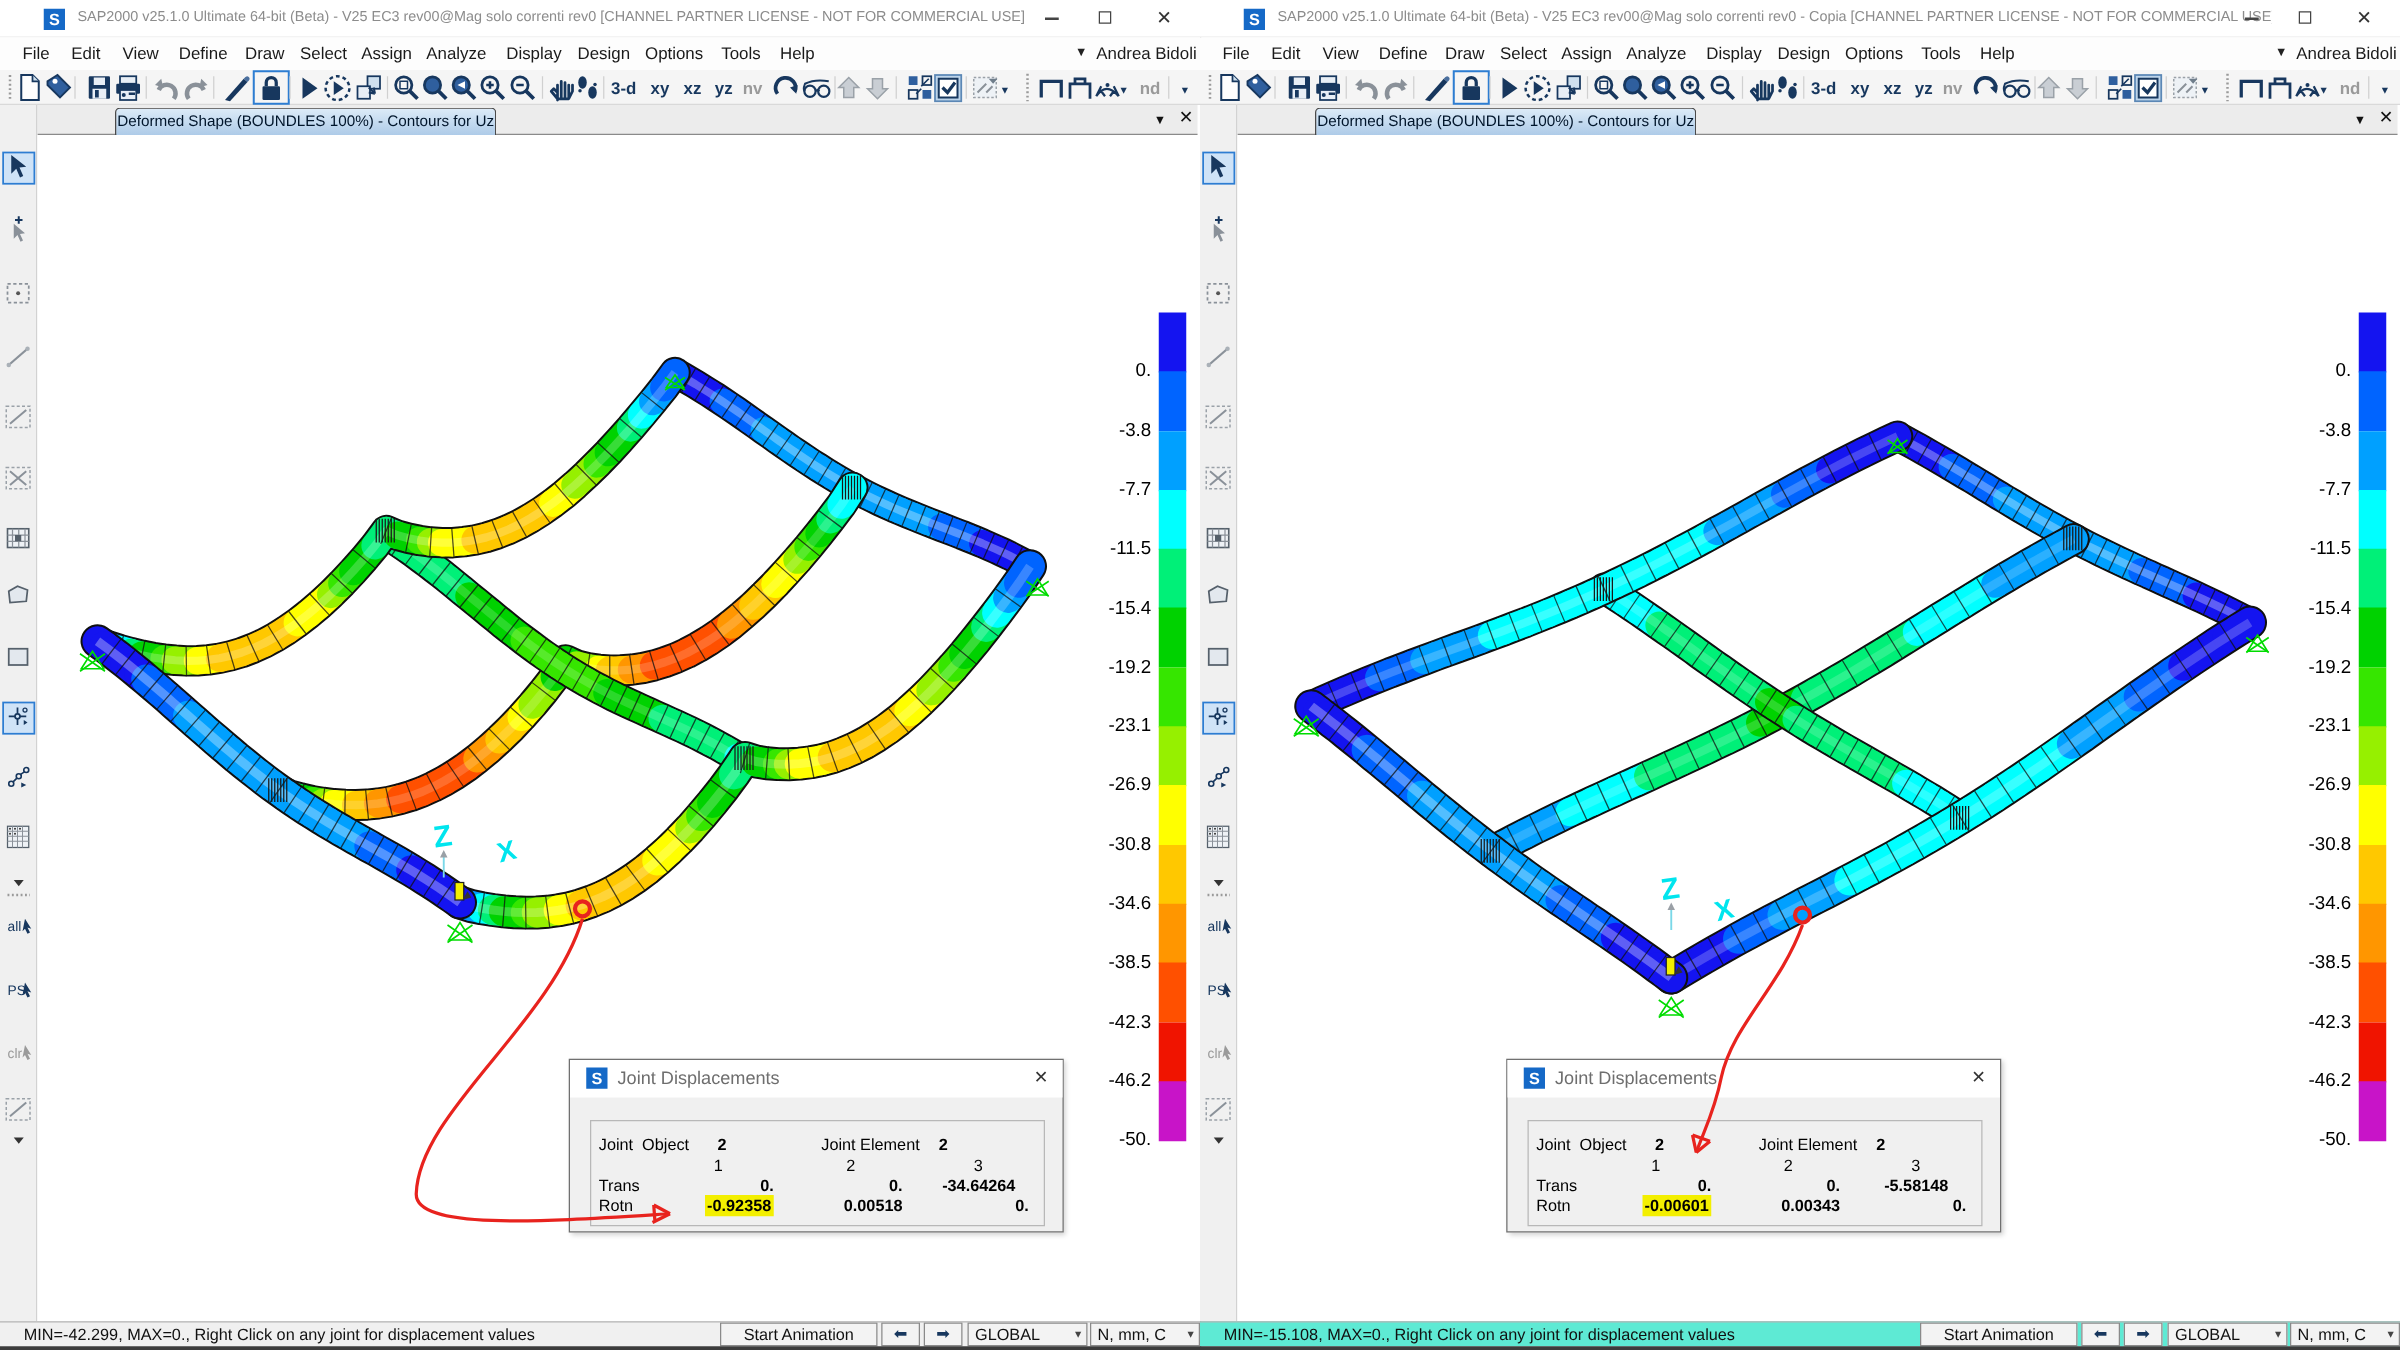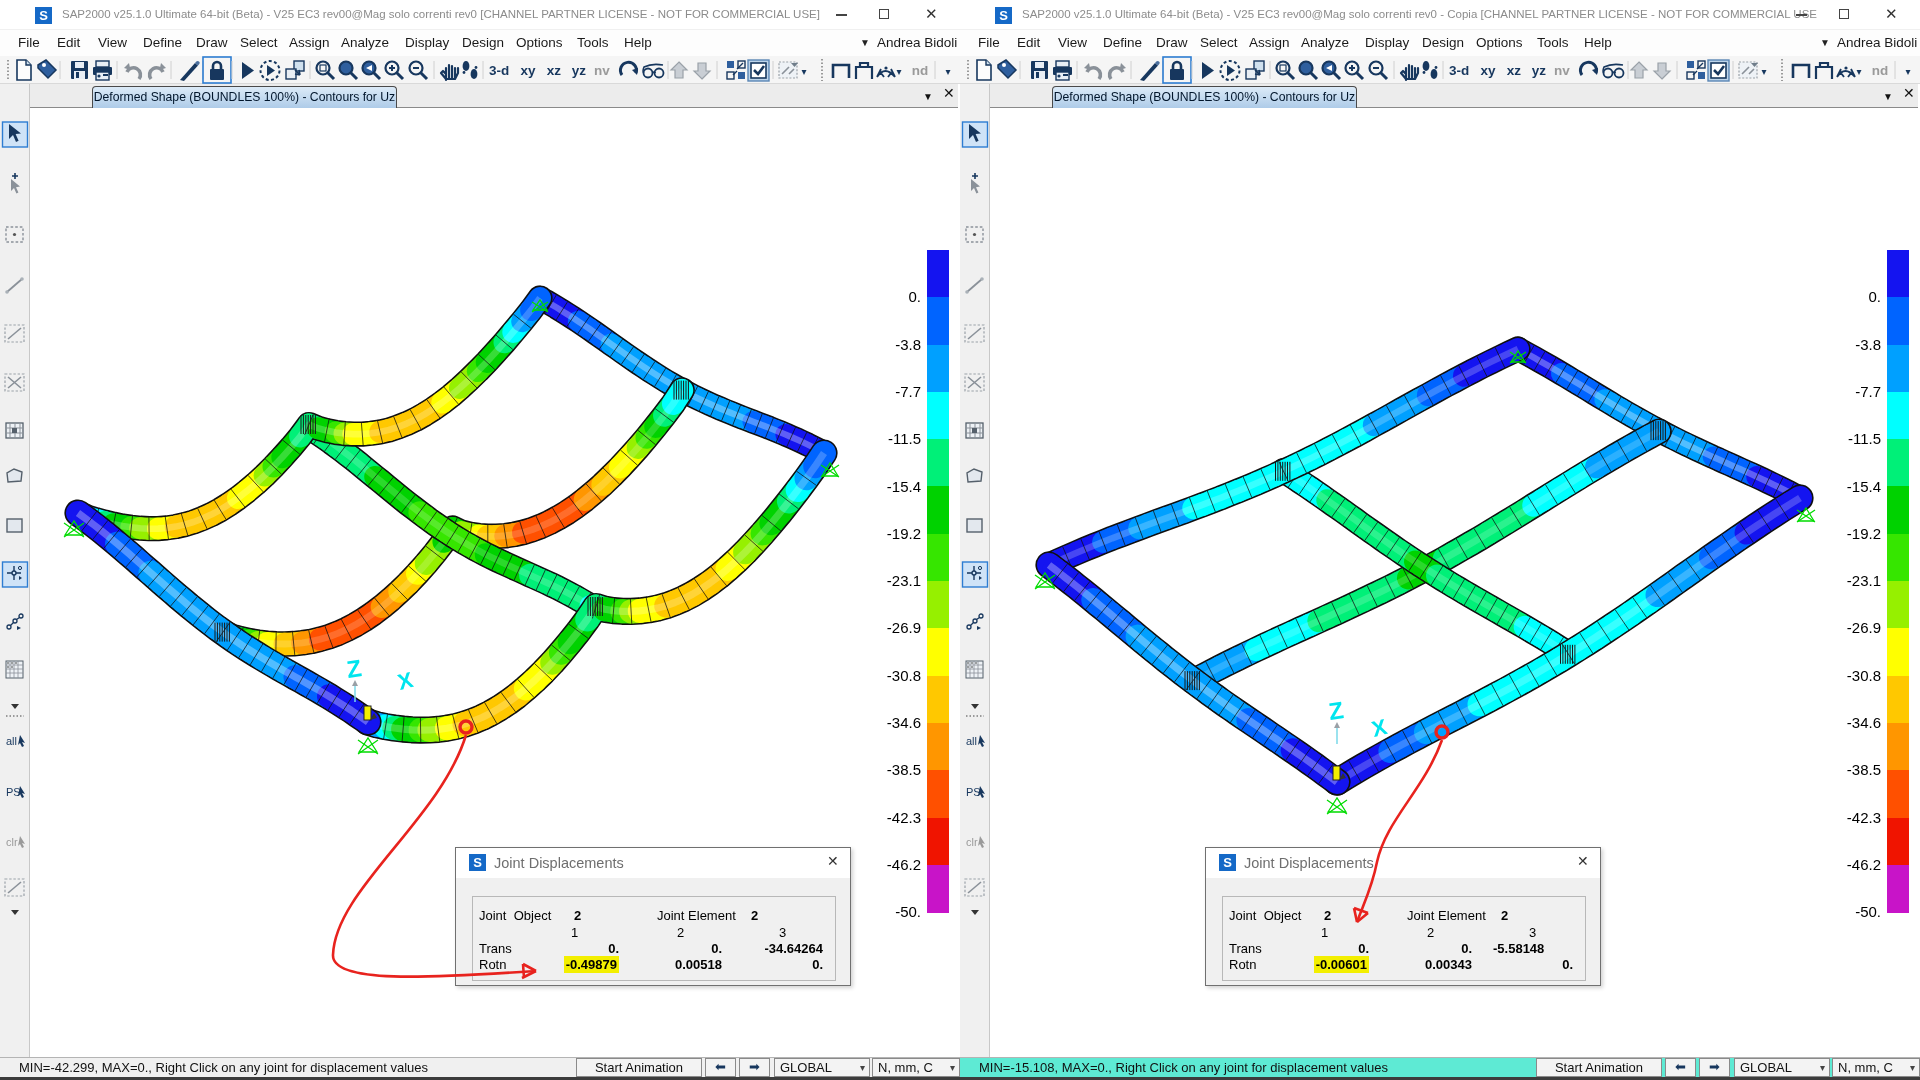--- a/index.html
+++ b/index.html
@@ -878,25 +878,25 @@
       </div>
 <div style="position:relative;height:16px">
         <span style="position:absolute;left:92px">1</span>
         <span style="position:absolute;left:198px">2</span>
         <span style="position:absolute;left:300px">3</span>
       </div>
 <div style="position:relative;height:16px">
         <span style="position:absolute;left:0">Trans</span>
         <b style="position:absolute;left:60px;width:80px;text-align:right">0.</b>
         <b style="position:absolute;left:163px;width:80px;text-align:right">0.</b>
-        <b style="position:absolute;left:264px;width:80px;text-align:right">-34.64264</b>
+        <b style="position:absolute;left:264px;width:80px;text-align:center">-34.64264</b>
       </div>
 <div style="position:relative;height:16px">
         <span style="position:absolute;left:0">Rotn</span>
-        <b style="position:absolute;left:60px;width:80px;text-align:right"><span style="background:#f3ef00;padding:1px 2px">-0.49879</span></b>
+        <b style="position:absolute;left:60px;width:80px;text-align:right"><span style="background:#f3ef00;padding:1px 2px">-0.92358</span></b>
         <b style="position:absolute;left:163px;width:80px;text-align:right">0.00518</b>
         <b style="position:absolute;left:264px;width:80px;text-align:right">0.</b>
       </div>
 </div>
 </div>
 <svg style="position:absolute;left:0px;top:0;width:960px;height:1080px;pointer-events:none;z-index:40" viewBox="0 0 960 1080">
 <circle cx="466" cy="727" r="6" fill="none" stroke="#e8231e" stroke-width="3.4"></circle>
 <path d="M466,735 C 440,820 335,890 333,955 C 332,985 440,977 536,971" fill="none" stroke="#e8231e" stroke-width="2.6"></path>
 <path d="M536,971 l-13,-7 m13,7 l-14,7 m1,-14 l1,14" fill="none" stroke="#e8231e" stroke-width="2.6"></path>
 <text x="348" y="678" font-size="24" fill="#00E5EE" font-weight="bold" transform="rotate(-8 348 678)">Z</text>
@@ -1601,21 +1601,21 @@
       </div>
 <div style="position:relative;height:16px">
         <span style="position:absolute;left:92px">1</span>
         <span style="position:absolute;left:198px">2</span>
         <span style="position:absolute;left:300px">3</span>
       </div>
 <div style="position:relative;height:16px">
         <span style="position:absolute;left:0">Trans</span>
         <b style="position:absolute;left:60px;width:80px;text-align:right">0.</b>
         <b style="position:absolute;left:163px;width:80px;text-align:right">0.</b>
-        <b style="position:absolute;left:264px;width:80px;text-align:left">-5.58148</b>
+        <b style="position:absolute;left:264px;width:80px;text-align:center">-5.58148</b>
       </div>
 <div style="position:relative;height:16px">
         <span style="position:absolute;left:0">Rotn</span>
         <b style="position:absolute;left:60px;width:80px;text-align:right"><span style="background:#f3ef00;padding:1px 2px">-0.00601</span></b>
         <b style="position:absolute;left:163px;width:80px;text-align:right">0.00343</b>
         <b style="position:absolute;left:264px;width:80px;text-align:right">0.</b>
       </div>
 </div>
 </div>
 <svg style="position:absolute;left:960px;top:0;width:960px;height:1080px;pointer-events:none;z-index:40" viewBox="960 0 960 1080">

